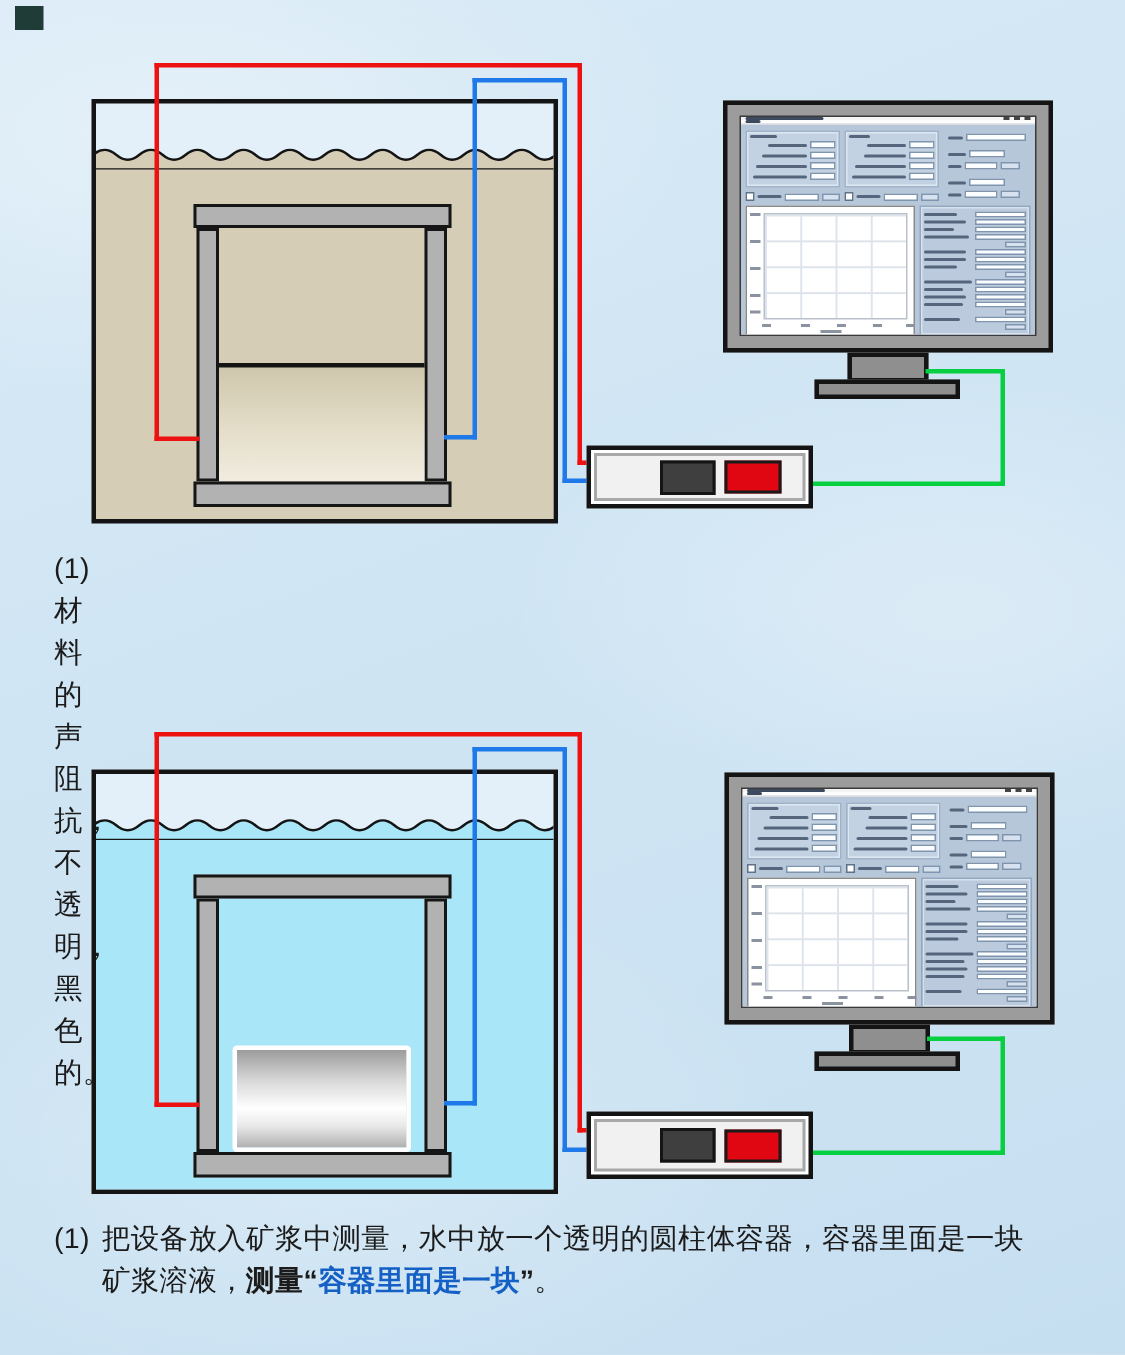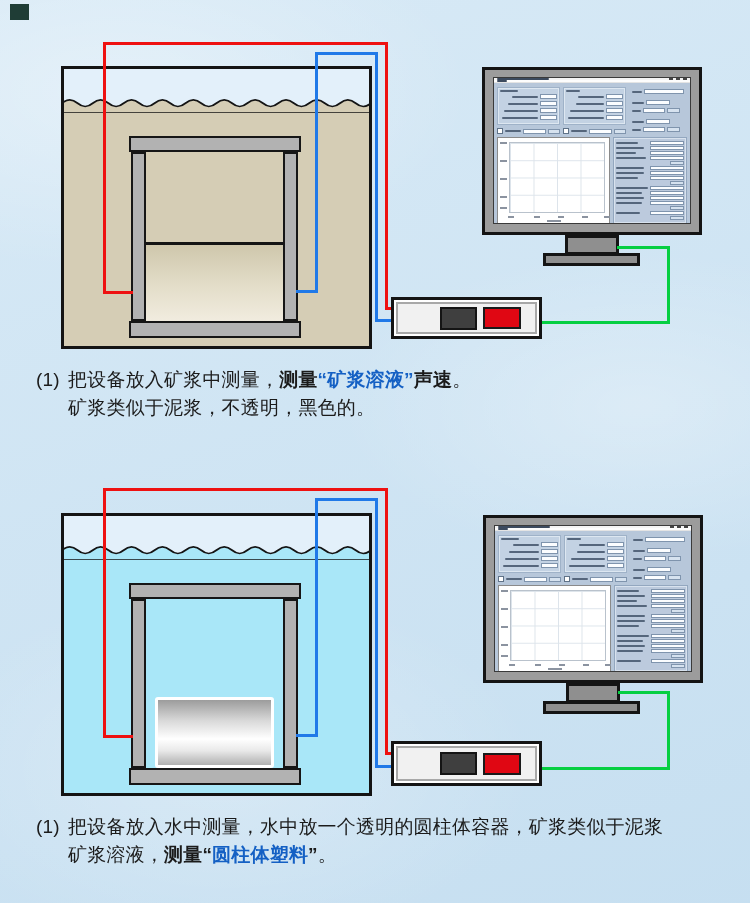--- a/index.html
+++ b/index.html
@@ -307,23 +307,22 @@
 
 <div class="abs ctrl-box" style="left:391px;top:297px;height:42px;">
   <div class="ctrl-inner">
     <span class="btn-dark"></span>
     <span class="btn-red"></span>
   </div>
 </div>
 
 <div class="caption" style="top:366px;">
   <span>(1)</span>
-  <span><span>把设备放入矿浆中测量，</span><span class="bold">测量</span><span class="hl">“矿浆溶液”</span><span class="bold">声速</span><span>。</span></span>
   <span></span>
-  <span>矿浆类似于泥浆，不透明，黑色的。</span>
+  <span>材料的声阻抗，不透明，黑色的。</span>
 </div>
 
 <div class="abs tank tank2" style="left:61px;top:513px;">
   <div class="liquid"></div>
   <svg class="wave" viewBox="0 0 300 22" preserveAspectRatio="none">
     <path d="M0,10 Q7.5,2 15,10 T30,10 T45,10 T60,10 T75,10 T90,10 T105,10 T120,10 T135,10 T150,10 T165,10 T180,10 T195,10 T210,10 T225,10 T240,10 T255,10 T270,10 T285,10 T300,10 L300,22 L0,22 Z"></path>
   </svg>
   <div class="bar fix-top"></div>
   <div class="bar fix-left"></div>
   <div class="bar fix-right"></div>
@@ -527,16 +526,16 @@
 
 <div class="abs ctrl-box" style="left:391px;top:741px;height:45px;">
   <div class="ctrl-inner">
     <span class="btn-dark"></span>
     <span class="btn-red"></span>
   </div>
 </div>
 
 <div class="caption" style="top:813px;">
   <span>(1)</span>
-  <span>把设备放入水中测量，水中放一个透明的圆柱体容器，矿浆类似于泥浆</span>
+  <span>把设备放入矿浆中测量，水中放一个透明的圆柱体容器，容器里面是一块</span>
   <span></span>
-  <span><span>矿浆溶液，</span><span class="bold">测量</span><span class="bold">“</span><span class="hl">圆柱体塑料</span><span class="bold">”</span><span>。</span></span>
+  <span><span>矿浆溶液，</span><span class="bold">测量</span><span class="bold">“</span><span class="hl">容器里面是一块</span><span class="bold">”</span><span>。</span></span>
 </div>
 
 </body></html>

